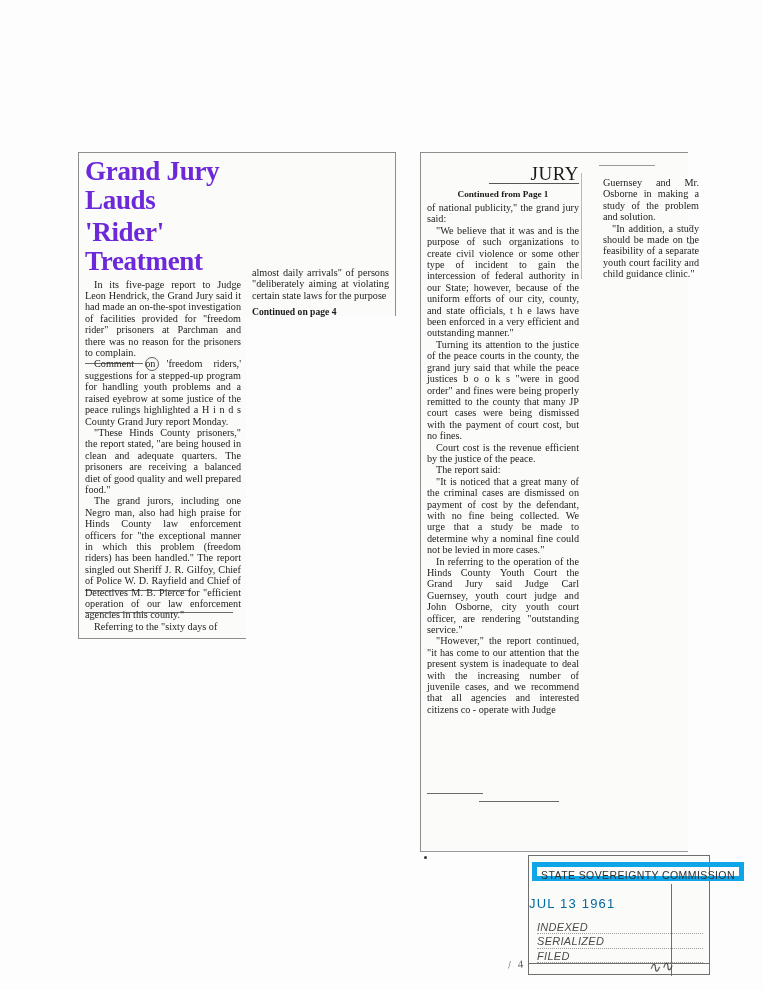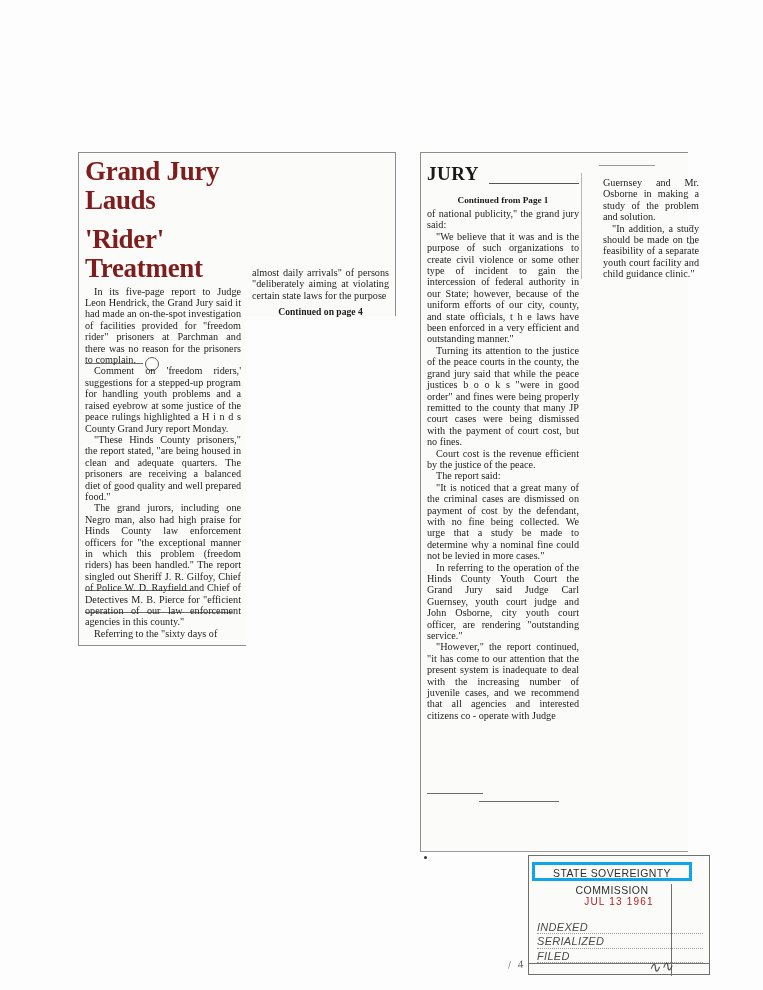--- a/index.html
+++ b/index.html
@@ -50,42 +50,42 @@
     height: 164px;
   }
 
   .headline {
     font-family: "Liberation Serif", serif;
     font-weight: bold;
     font-size: 27px;
     line-height: 1.08;
     letter-spacing: -0.3px;
     margin: 0 0 2px 0;
-    color: #7f1d1d;
+    color: #6d28d9;
   }
   .headline .l2 {
     display: block;
-    margin-top: 10px;
+    margin-top: 3px;
   }
 
   .body-text {
     font-size: 10.2px;
     line-height: 11.4px;
     text-align: justify;
     color: #1c1c1c;
     font-family: "Liberation Serif", serif;
   }
   .body-text p {
     margin: 0 0 0 0;
     text-indent: 9px;
   }
   .body-text p.noindent { text-indent: 0; }
 
   .jump-line {
-    text-align: center;
+    text-align: left;
     font-weight: bold;
     font-size: 9.6px;
     margin-top: 5px;
   }
 
   
   #right-wrap {
     position: absolute;
     left: 420px;
     top: 152px;
@@ -112,24 +112,25 @@
   .col-divider {
     position: absolute;
     left: 160px;
     top: 20px;
     width: 1px;
     height: 106px;
     background: #b8b8b8;
   }
   .jury-title {
     font-family: "Liberation Serif", serif;
-    font-weight: bold;
+    font-weight: normal;
     font-size: 19px;
     letter-spacing: 0.5px;
-    margin: 6px 0 10px 0;
+    margin: 6px 0 4px 0;
+    text-align: right;
   }
   .cont-from {
     text-align: center;
     font-weight: bold;
     font-size: 9.2px;
     margin: 2px 0 3px 0;
   }
   .rule-squiggle {
     position: absolute;
     left: 62px;
@@ -168,44 +169,44 @@
     width: 182px;
     height: 120px;
     border: 1px solid #6f6f6f;
     box-sizing: border-box;
     background: #fbfbfa;
   }
   .stamp-band {
     position: absolute;
     left: 3px;
     top: 6px;
-    width: 160px;
+    width: 212px;
     height: 19px;
-    border: 3px solid #0ea5e9;
+    border: 5px solid #0ea5e9;
     box-sizing: border-box;
   }
   .stamp-band span {
     display: block;
     text-align: center;
     font-family: "Liberation Sans", sans-serif;
     font-size: 10.5px;
     letter-spacing: 0.4px;
     line-height: 17px;
     color: #2e2e2e;
   }
   .stamp-date {
     position: absolute;
     left: 0;
     top: 40px;
     width: 100%;
-    text-align: center;
+    text-align: left;
     font-family: "Liberation Sans", sans-serif;
-    font-size: 10px;
+    font-size: 13px;
     letter-spacing: 1.2px;
-    color: #b91c1c;
+    color: #0369a1;
   }
   .stamp-lines {
     position: absolute;
     left: 8px;
     top: 66px;
     width: 166px;
     font-family: "Liberation Sans", sans-serif;
     font-size: 11px;
     letter-spacing: 0.3px;
     color: #4a4a4a;

